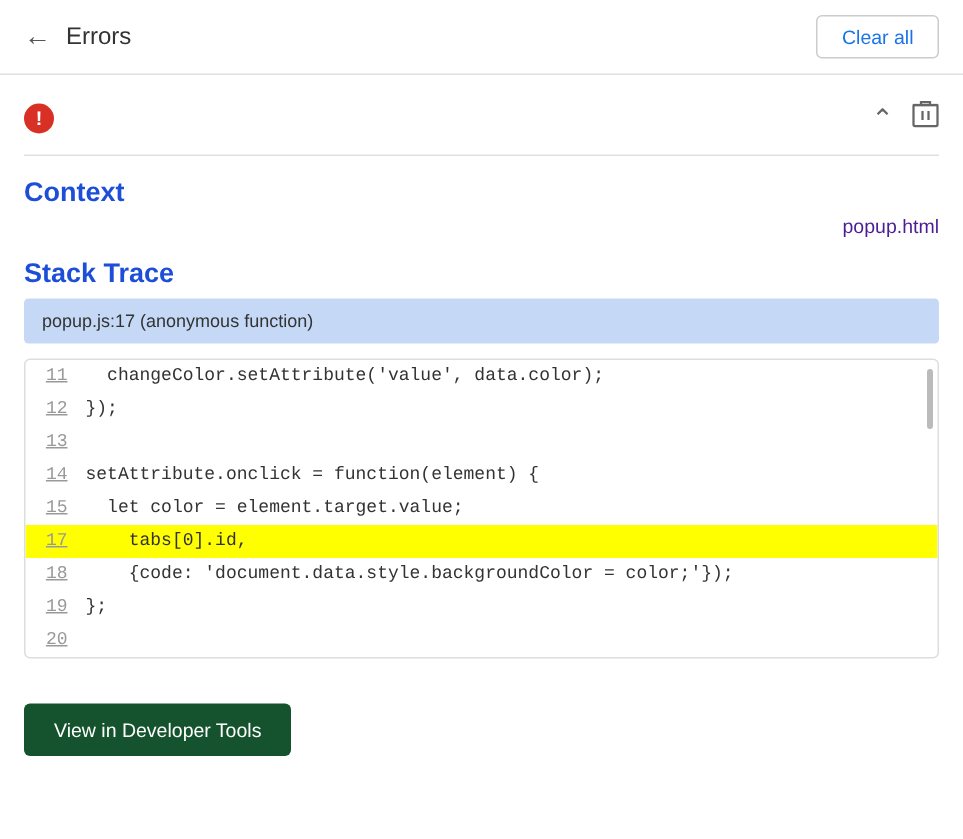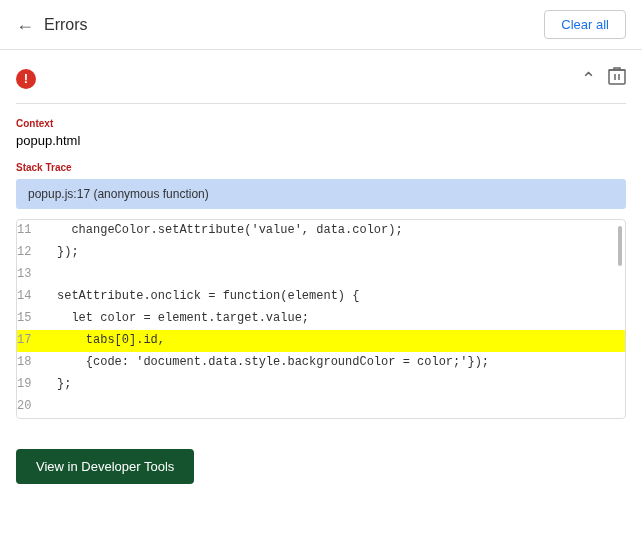--- a/index.html
+++ b/index.html
@@ -96,30 +96,31 @@
       cursor: pointer;
     }
     .delete-icon {
       color: #666;
       font-size: 18px;
       cursor: pointer;
     }
 
     
     .section-label {
-      font-size: 10px;
+      font-size: 18px;
       font-weight: 600;
-      color: #b91c1c;
+      color: #1d4ed8;
       margin-top: 14px;
       margin-bottom: 4px;
     }
     .section-value {
       font-size: 13px;
-      color: #000000;
+      color: #4c1d95;
       margin-bottom: 6px;
+      text-align: right;
     }
 
     
     .stack-trace-box {
       background: #c5d9f7;
       border-radius: 3px;
       padding: 8px 12px;
       font-size: 12px;
       font-family: Liberation Sans, sans-serif;
       color: #333;
@@ -142,26 +143,27 @@
       align-items: flex-start;
       min-height: 22px;
       padding: 2px 0;
     }
     .code-line.highlighted {
       background: #ffff00;
     }
     .line-num {
       width: 36px;
       min-width: 36px;
-      text-align: left;
+      text-align: right;
       padding-right: 8px;
       color: #999;
       font-size: 12px;
       user-select: none;
       padding-top: 1px;
+      text-decoration: underline;
     }
     .line-code {
       flex: 1;
       padding-left: 4px;
       white-space: pre;
       padding-top: 1px;
     }
     .code-scrollbar {
       position: absolute;
       right: 2px;

